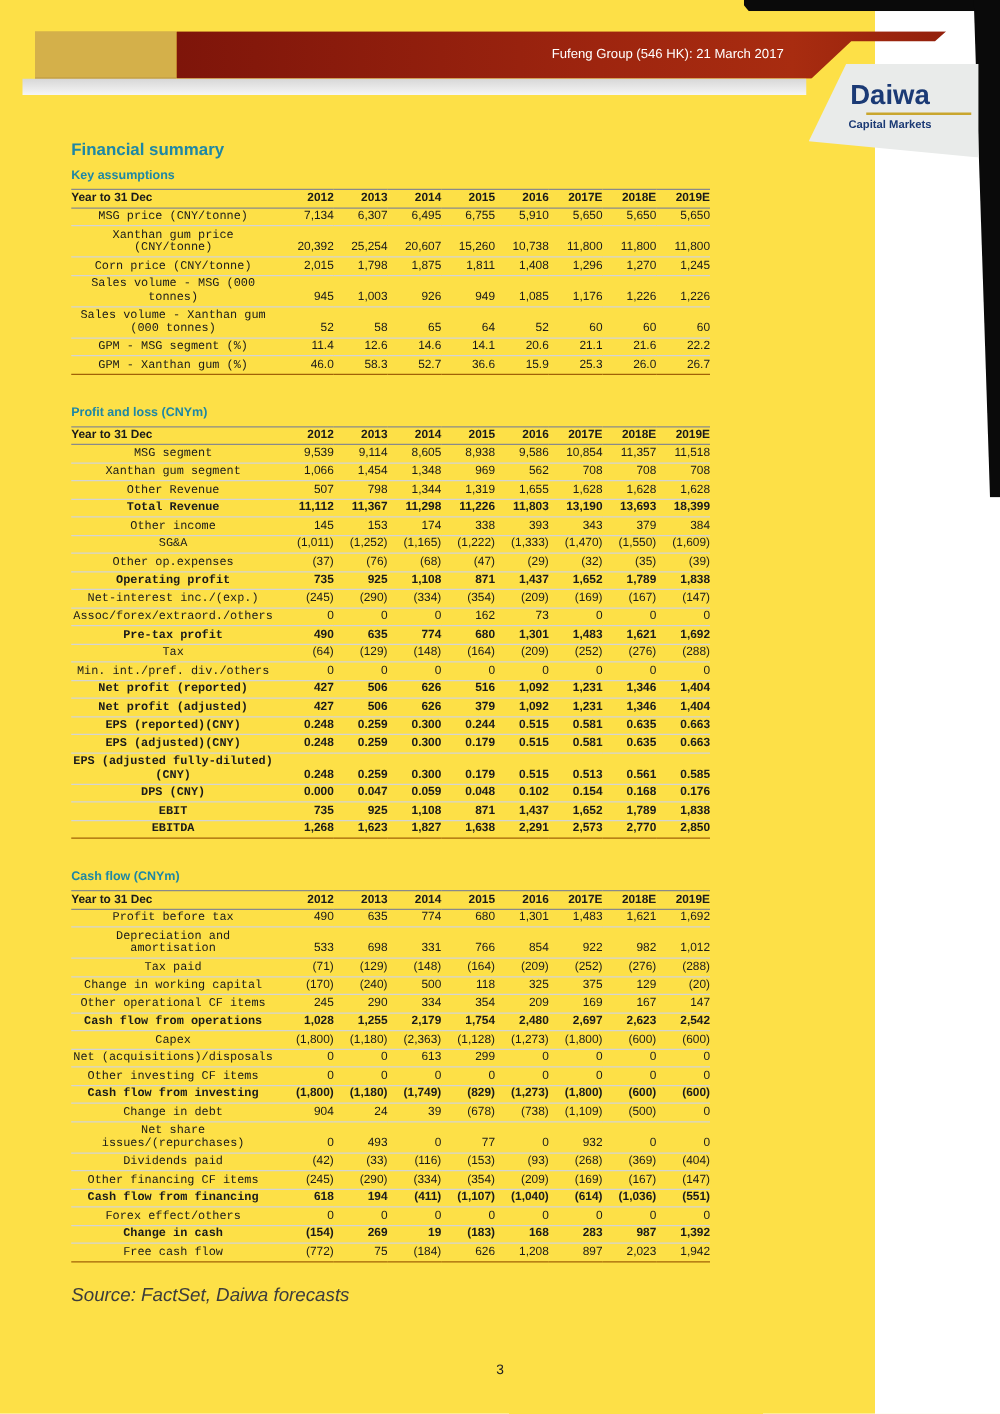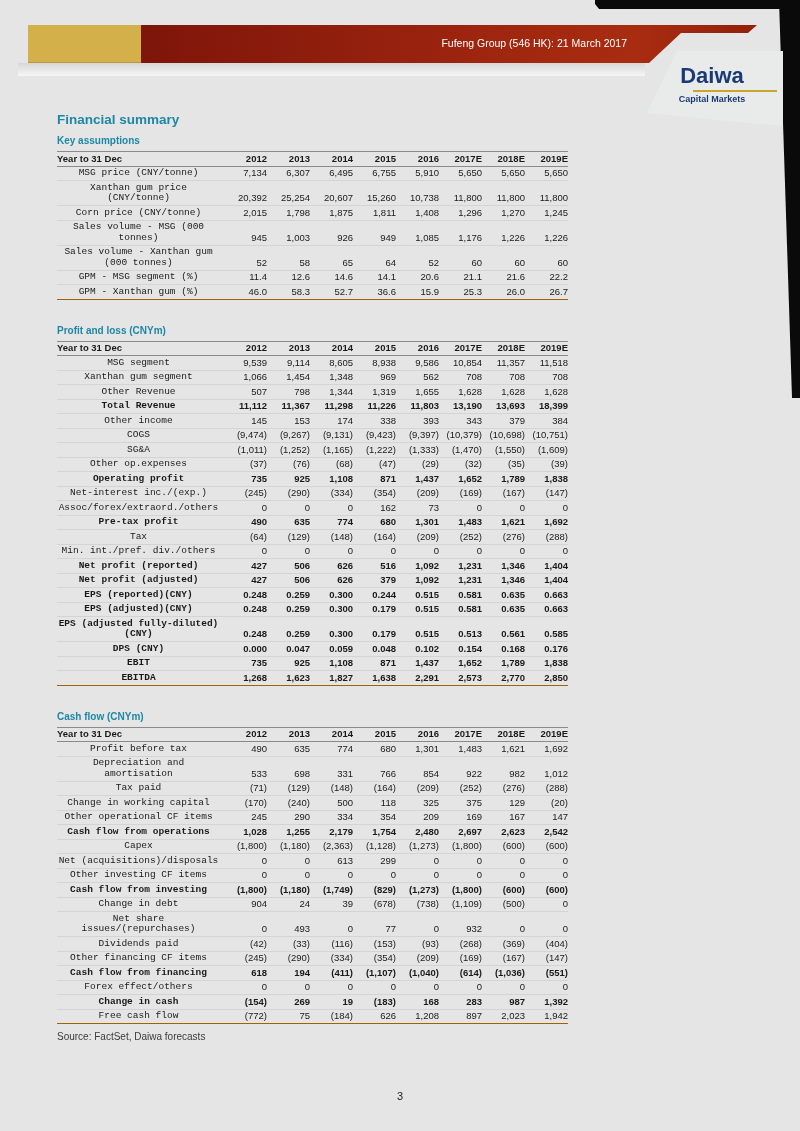--- a/index.html
+++ b/index.html
@@ -1,18 +1,18 @@
 <!DOCTYPE html>
 <html><head>
 <meta charset="utf-8">
 <style>
   * { margin:0; padding:0; box-sizing:border-box; }
   html,body { width:800px; height:1131px; background:#ffffff; overflow:hidden;
               font-family:"Liberation Sans","DejaVu Sans",sans-serif; color:#1a1a1a; }
-  .page { position:relative; width:800px; height:1131px; background:#e5e5e5; }
+  .page { position:relative; width:700px; height:1131px; background:#fde047; }
 
   
   .edge-top { position:absolute; left:595px; top:0; width:205px; height:9px; background:#0a0a0a;
               clip-path:polygon(0 0,100% 0,100% 100%,2% 100%,0 45%); }
   .edge-right { position:absolute; left:779px; top:0; width:21px; height:398px; background:#0a0a0a;
                 clip-path:polygon(0 0,100% 0,100% 100%,62% 100%); }
 
   
   .gold-block { position:absolute; left:28px; top:25px; width:113px; height:38px;
                 background:#d4b04a; border-bottom:1px solid #bd9840; }
@@ -43,21 +43,21 @@
   col.num-col   { width:43px; }
   th,td { font-size:9.5px; line-height:10.5px; padding:1.5px 0 1.5px 0; vertical-align:bottom; }
   thead th { font-weight:bold; border-top:1px solid #8a8a8a; border-bottom:1px solid #8a8a8a; }
   thead th.lbl { text-align:left; }
   thead th.num, td.num { text-align:right; }
   tbody td { border-bottom:1px solid #d4d4d4; }
   tbody tr:last-child td { border-bottom:1px solid #a16207; }
   tbody tr.bold-row td { font-weight:bold; }
   td.lbl { text-align:center; padding-right:4px;font-family:Liberation Mono, monospace; }
 
-  .source { font-size:10px; color:#3c3c3c; margin-top:7px; }
+  .source { font-style:italic; font-size:15px; color:#3c3c3c; margin-top:18px; }
 
   footer { position:absolute; left:0; bottom:27px; width:800px; text-align:center; }
   .page-num { font-size:11px; color:#222; }
 </style>
 </head>
 <body>
 
 <div class="page">
 
   <div class="edge-top"></div>
@@ -265,31 +265,20 @@
               <td class="num">145</td>
               <td class="num">153</td>
               <td class="num">174</td>
               <td class="num">338</td>
               <td class="num">393</td>
               <td class="num">343</td>
               <td class="num">379</td>
               <td class="num">384</td>
             </tr>
             <tr>
-              <td class="lbl">COGS</td>
-              <td class="num">(9,474)</td>
-              <td class="num">(9,267)</td>
-              <td class="num">(9,131)</td>
-              <td class="num">(9,423)</td>
-              <td class="num">(9,397)</td>
-              <td class="num">(10,379)</td>
-              <td class="num">(10,698)</td>
-              <td class="num">(10,751)</td>
-            </tr>
-            <tr>
               <td class="lbl">SG&amp;A</td>
               <td class="num">(1,011)</td>
               <td class="num">(1,252)</td>
               <td class="num">(1,165)</td>
               <td class="num">(1,222)</td>
               <td class="num">(1,333)</td>
               <td class="num">(1,470)</td>
               <td class="num">(1,550)</td>
               <td class="num">(1,609)</td>
             </tr>

